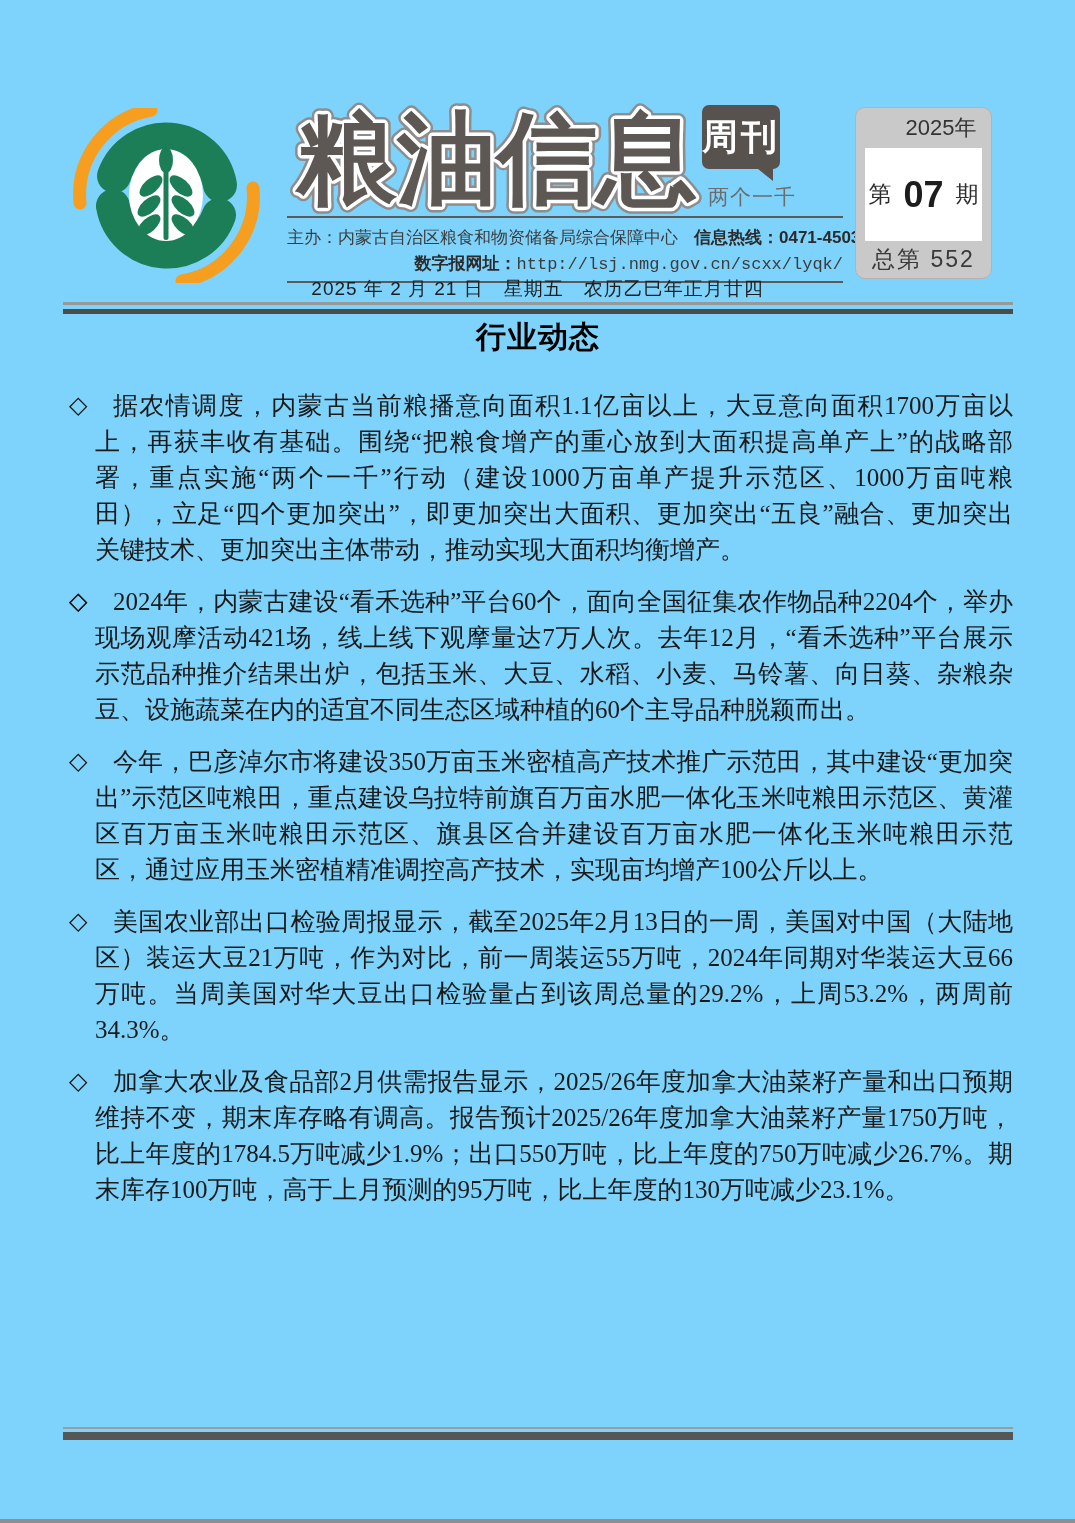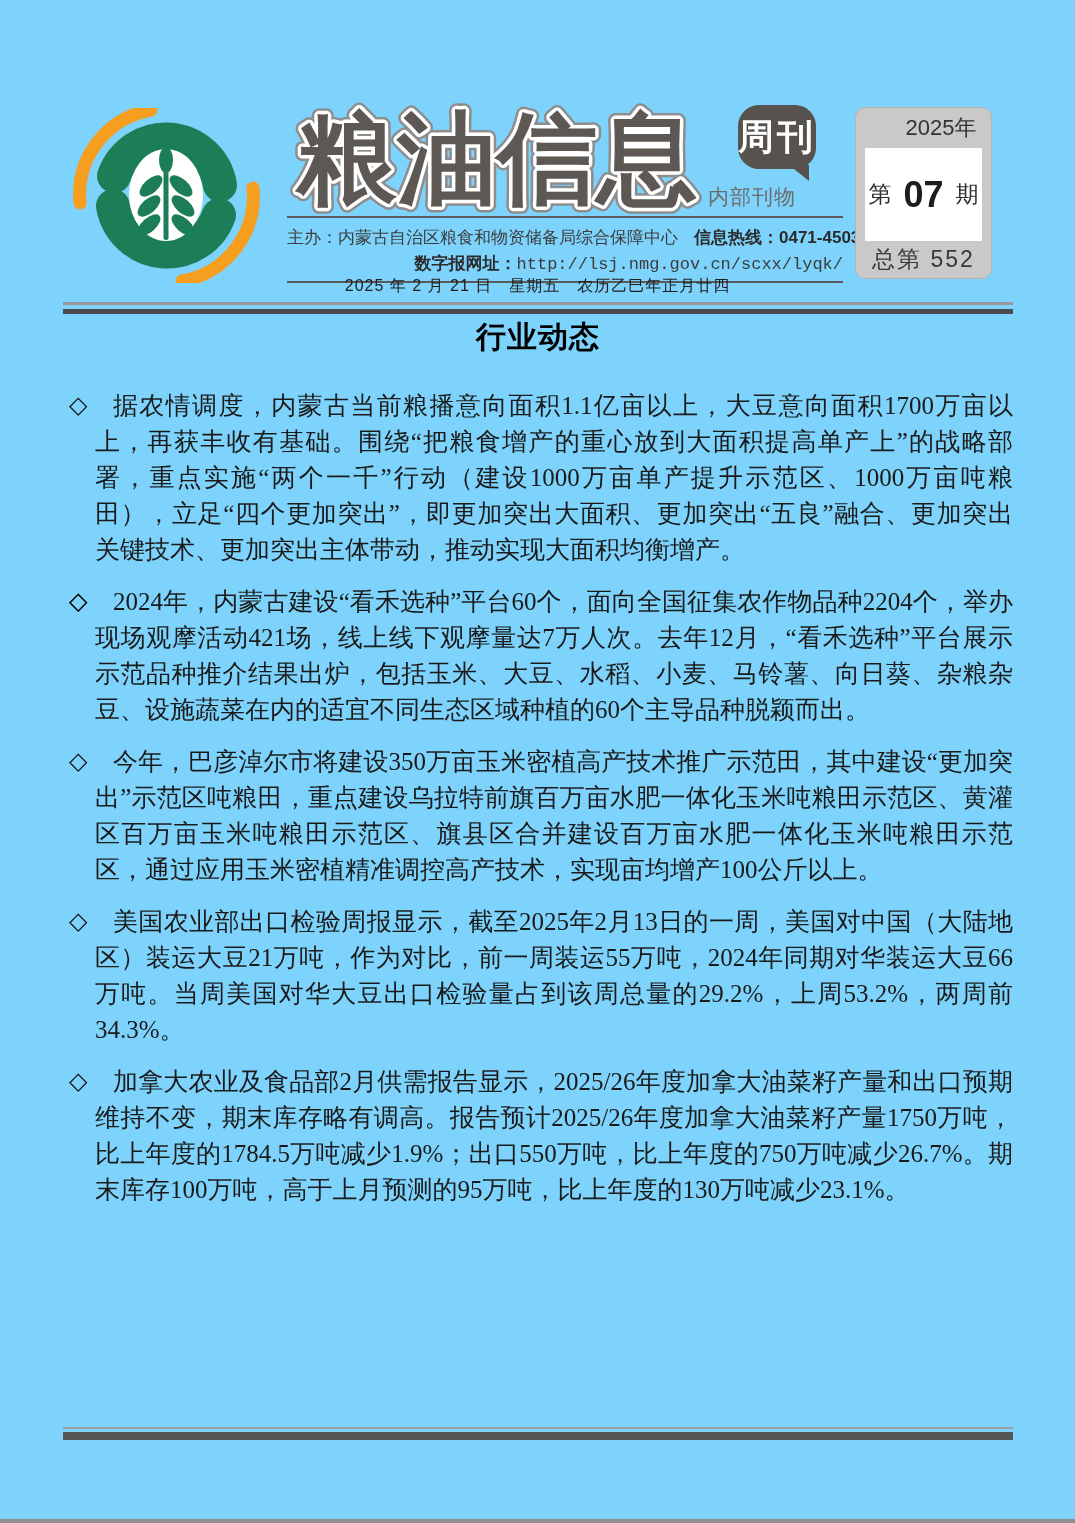--- a/index.html
+++ b/index.html
@@ -8,23 +8,23 @@
     position:relative; width:1075px; height:1523px; background:#7dd3fc;
     font-family:"Liberation Sans","DejaVu Sans",sans-serif; overflow:hidden;
   }
   
   .logo { position:absolute; left:63px; top:108px; width:207px; height:175px; }
   .mast-center { position:absolute; left:287px; top:95px; width:556px; }
   .title-area { position:relative; height:121px; }
   .masthead-title { position:absolute; left:0; top:0; }
   .weekly-badge {
     position:absolute; left:415px; top:10px; width:78px; height:64px;
-    background:#57524e; border-radius:21px; color:#ffffff;
+    background:#57524e; border-radius:7px; color:#ffffff;
     display:flex; align-items:center; justify-content:center;
-    font-size:36px; font-weight:bold; letter-spacing:3px;margin-left:36px;
+    font-size:36px; font-weight:bold; letter-spacing:3px;
   }
   .weekly-badge .tail {
     position:absolute; right:7px; bottom:-12px; width:0; height:0;
     border-left:20px solid transparent; border-top:16px solid #57524e;
   }
   .badge-sub {
     position:absolute; left:413px; top:88px; width:104px; text-align:center;
     font-size:21px; color:#6c6c6c; letter-spacing:1px;
   }
   .mast-rule { border-top:2px solid #5a5a5a; }
@@ -42,21 +42,21 @@
   .ib-mid {
     margin:0 9px; height:93px; background:#ffffff;
     display:flex; align-items:center; justify-content:center; gap:12px;
     font-size:23px; color:#2e2e2e;
   }
   .ib-mid .num { font-size:36px; font-weight:bold; color:#1d1d1d; }
   .ib-bottom { height:37px; line-height:37px; text-align:center; font-size:23px; color:#3a3a3a; letter-spacing:2px; }
   
   .date-line {
     position:absolute; left:0; top:276px; width:100%; text-align:center;
-    font-size:16px; color:#1d1d1d; letter-spacing:1px;
+    font-size:19px; color:#1d1d1d; letter-spacing:1px;
   }
   .rule-a1 { position:absolute; left:63px; width:950px; top:302px; height:3px; background:#989898; }
   .rule-a2 { position:absolute; left:63px; width:950px; top:309px; height:5px; background:#4c4c4c; }
   .rule-b1 { position:absolute; left:63px; width:950px; top:1427px; height:2px; background:#9c9c9c; }
   .rule-b2 { position:absolute; left:63px; width:950px; top:1432px; height:8px; background:#565656; }
   .page-edge { position:absolute; left:0; right:0; bottom:0; height:4px; background:#8f8f8f; }
   
   .content { position:absolute; left:63px; top:317px; width:950px; }
   .section-title {
     font-family:"Liberation Sans","DejaVu Sans",sans-serif;
@@ -101,21 +101,21 @@
   <div class="mast-center">
     <div class="title-area">
       <svg class="masthead-title" width="420" height="121" viewBox="0 0 420 121">
         <text x="210" y="98" text-anchor="middle" font-family="Liberation Sans, DejaVu Sans, sans-serif" font-weight="bold" font-size="100" fill="none" stroke="#8d8d8d" stroke-width="12" stroke-linejoin="round">粮油信息</text>
         <text x="210" y="98" text-anchor="middle" font-family="Liberation Sans, DejaVu Sans, sans-serif" font-weight="bold" font-size="100" fill="#5d5853" stroke="#ffffff" stroke-width="7" stroke-linejoin="round" paint-order="stroke">粮油信息</text>
       </svg>
       <div class="weekly-badge">
         <span>周刊</span>
         <span class="tail"></span>
       </div>
-      <div class="badge-sub">内部刊物</div>
+      <div class="badge-sub">两个一千</div>
     </div>
     <div class="mast-rule"></div>
     <div class="pub-line">
       <span>主办：内蒙古自治区粮食和物资储备局综合保障中心</span><span class="hotline">信息热线：0471-4503086</span>
     </div>
     <div class="url-line">
       <span class="lbl">数字报网址：</span><span class="url">http://lsj.nmg.gov.cn/scxx/lyqk/</span>
     </div>
     <div class="mast-rule"></div>
   </div>

